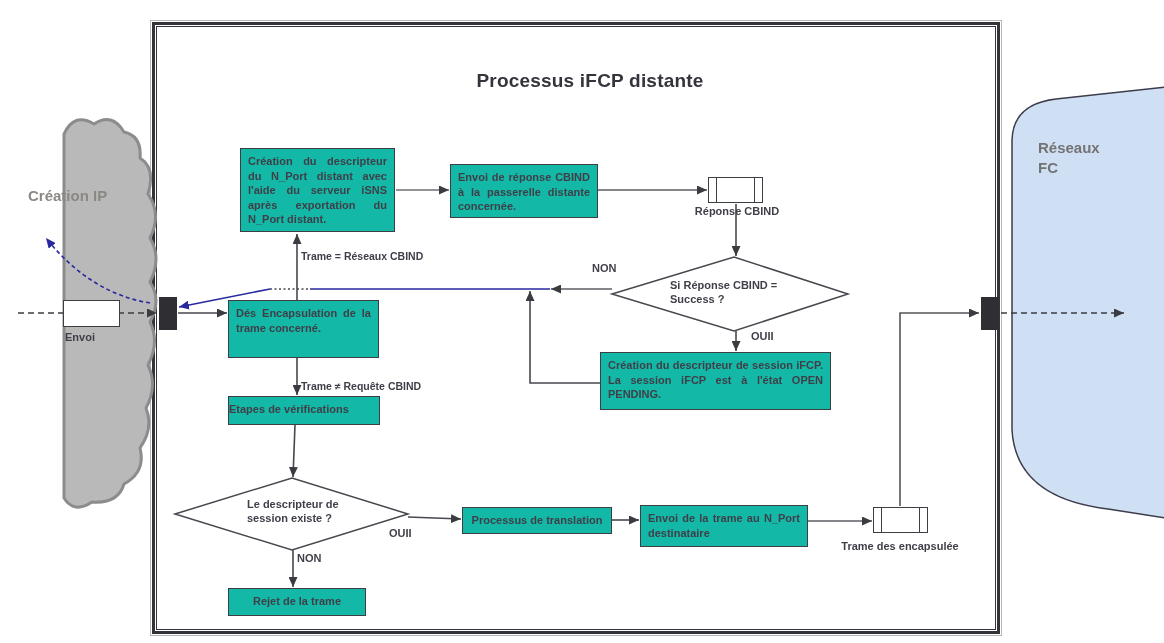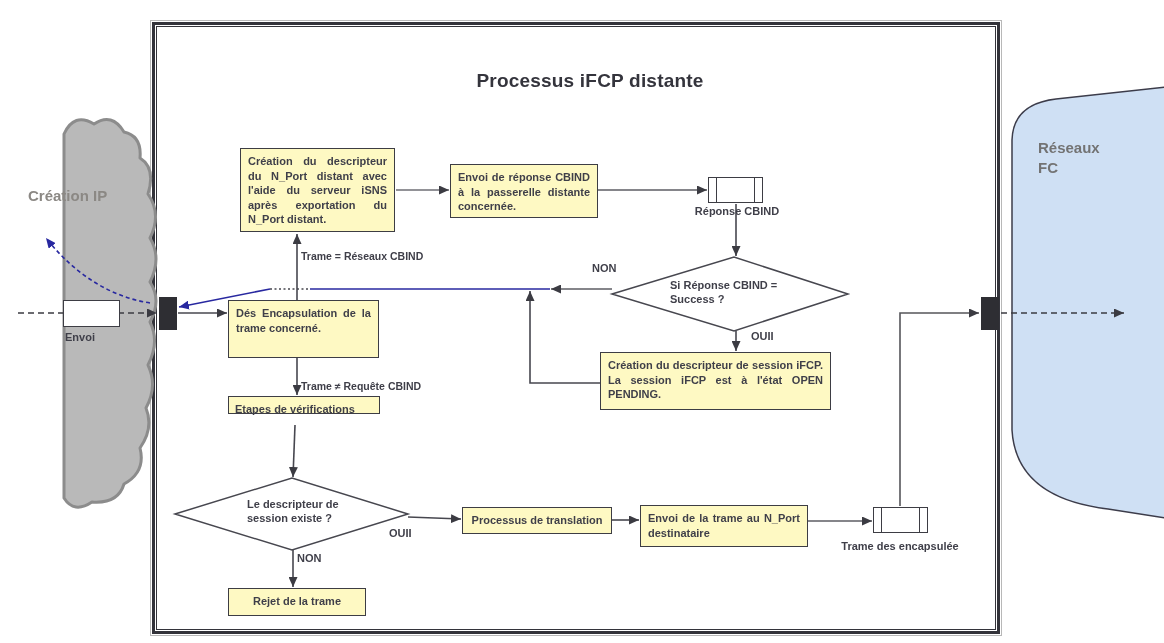--- a/index.html
+++ b/index.html
@@ -13,21 +13,21 @@
     left:152px;top:22px;width:848px;height:612px;box-sizing:border-box;
     border:3px solid #33333a;outline:1px solid #b8b8b8;outline-offset:1px;
   }
   .bigbox-inner{position:absolute;inset:1px;border:1px solid #33333a;}
   svg.layer{position:absolute;left:0;top:0;width:1164px;height:643px;}
   .title{
     left:410px;top:70px;width:360px;text-align:center;
     font-size:19px;font-weight:bold;color:#34343c;letter-spacing:.2px;
   }
   .node{
-    background:#fef9c3;border:1.5px solid #3d3d44;box-sizing:border-box;
+    background:#14b8a6;border:1.5px solid #3d3d44;box-sizing:border-box;
     font-size:11px;font-weight:bold;line-height:14.5px;color:#3f3f49;
     padding:5px 7px;text-align:justify;
   }
   .center{text-align:center;}
   .lbl{font-size:11px;font-weight:bold;color:#3f3f49;white-space:nowrap;}
   .edge-lbl{font-size:10.5px;font-weight:bold;color:#3f3f49;white-space:nowrap;}
   .dtext{font-size:11px;font-weight:bold;line-height:14px;color:#3f3f49;}
   .port{background:#2e2e33;}
   .frame-icon{background:#fff;border:1.5px solid #3d3d44;box-sizing:border-box;}
   .frame-icon::before,.frame-icon::after{
@@ -103,21 +103,21 @@
 
   <div class="abs trame-rect" style="left:63px;top:300px;width:57px;height:27px;"></div>
   <div class="abs lbl" style="left:65px;top:331px;">Envoi</div>
 
   <div class="abs port" style="left:159px;top:297px;width:18px;height:33px;"></div>
   <div class="abs port" style="left:981px;top:297px;width:18px;height:33px;"></div>
 
   <div class="abs node" style="left:240px;top:148px;width:155px;height:84px;">Création du descripteur du N_Port distant avec l'aide du serveur iSNS après exportation du N_Port distant.</div>
   <div class="abs node" style="left:450px;top:164px;width:148px;height:54px;">Envoi de réponse CBIND à la passerelle distante concernée.</div>
   <div class="abs node" style="left:228px;top:300px;width:151px;height:58px;">Dés Encapsulation de la trame concerné.</div>
-  <div class="abs node" style="left:228px;top:396px;width:152px;height:18px;text-align:left;padding-left:6px;">Etapes de vérifications</div>
+  <div class="abs node" style="left:228px;top:396px;width:152px;height:29px;text-align:left;padding-left:0;">Etapes de vérifications</div>
   <div class="abs node center" style="left:228px;top:588px;width:138px;height:28px;">Rejet de la trame</div>
   <div class="abs node" style="left:600px;top:352px;width:231px;height:58px;">Création du descripteur de session iFCP. La session iFCP est à l'état OPEN PENDING.</div>
   <div class="abs node center" style="left:462px;top:507px;width:150px;height:27px;">Processus de translation</div>
   <div class="abs node" style="left:640px;top:505px;width:168px;height:42px;">Envoi de la trame au N_Port destinataire</div>
 
   <div class="abs dtext" style="left:670px;top:278px;width:125px;">Si Réponse CBIND = Success ?</div>
   <div class="abs dtext" style="left:247px;top:497px;width:110px;">Le descripteur de session existe ?</div>
 
   <div class="abs lbl" style="left:592px;top:262px;">NON</div>
   <div class="abs lbl" style="left:751px;top:330px;">OUII</div>

